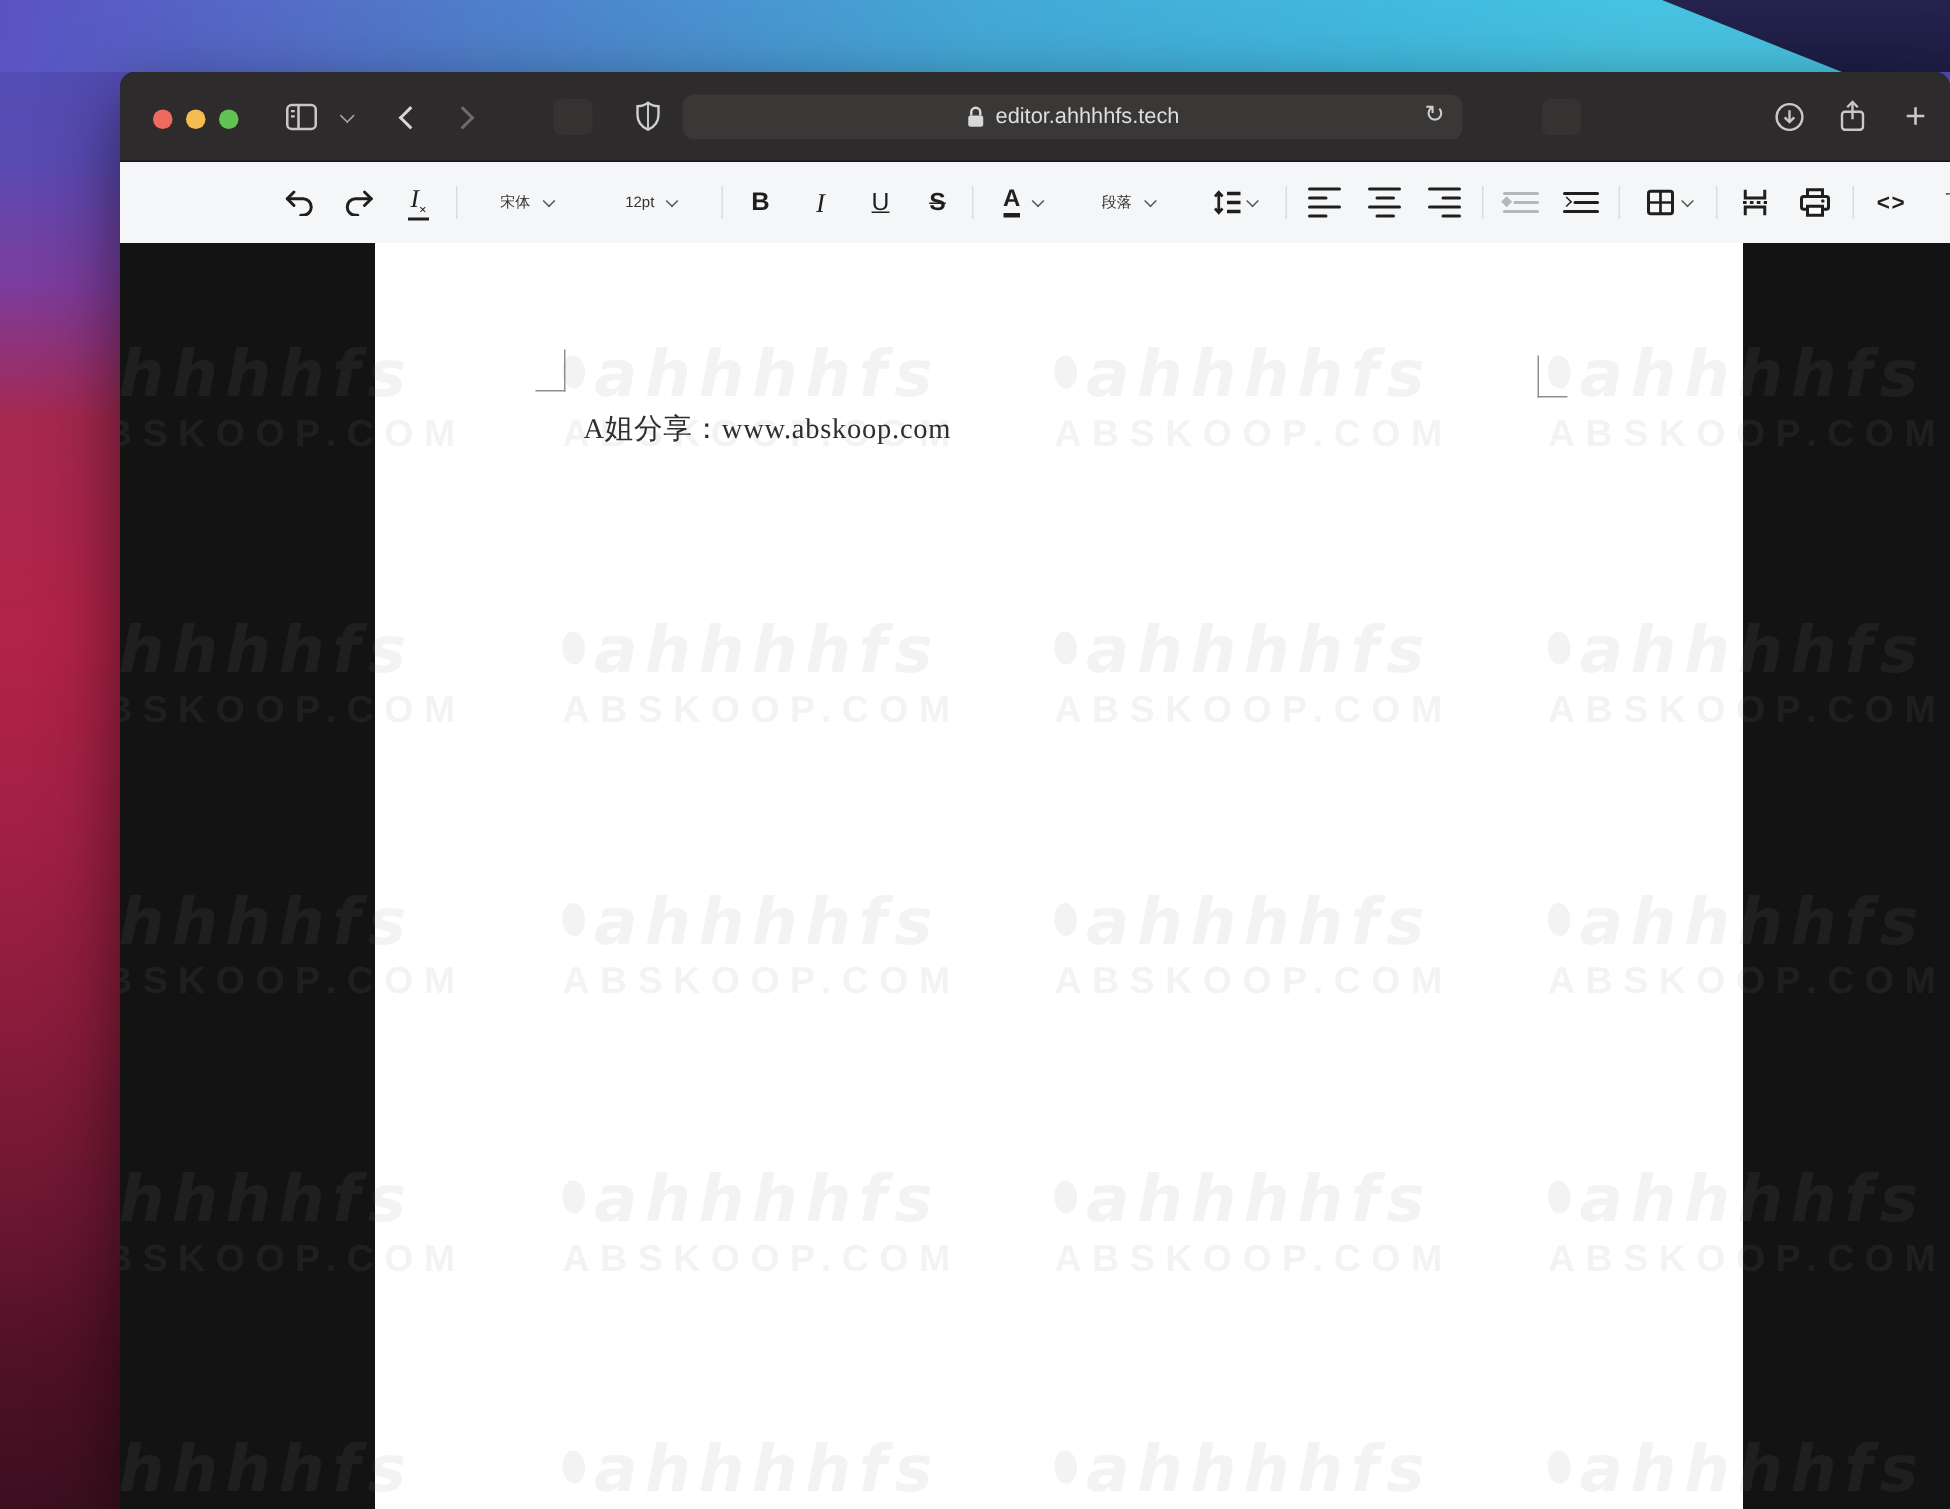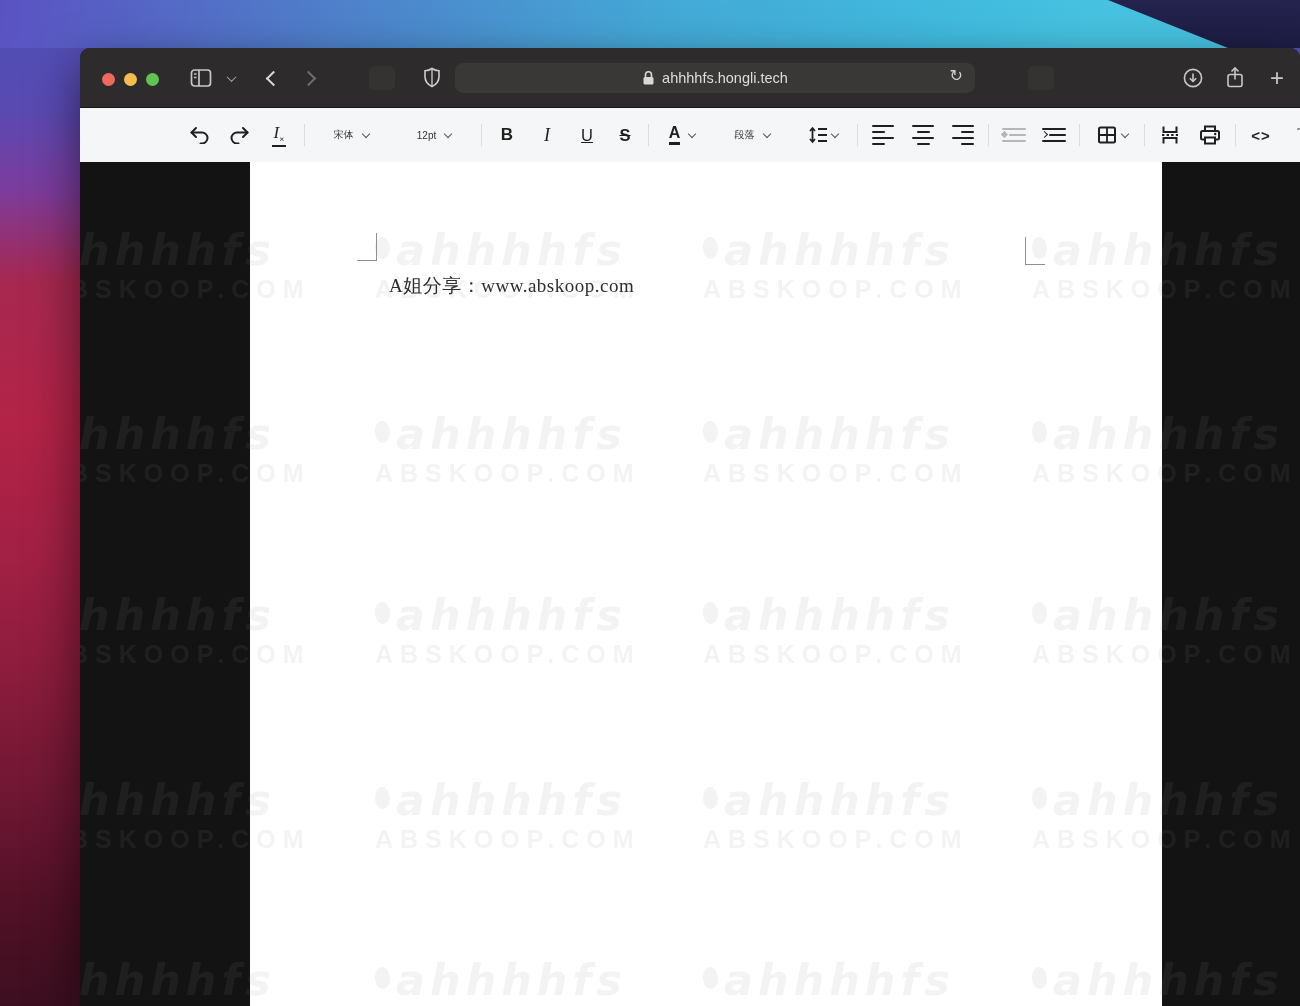--- a/index.html
+++ b/index.html
@@ -120,21 +120,21 @@
           <path d="M10 1.5 C12 3 14.8 3.8 17 3.8 V9.5 c0 5-3.2 8.3-7 10-3.8-1.7-7-5-7-10 V3.8 C5.2 3.8 8 3 10 1.5 Z" fill="none" stroke="#cfcfce" stroke-width="1.6"></path>
           <line x1="10" y1="1.8" x2="10" y2="19.2" stroke="#cfcfce" stroke-width="1.3"></line>
         </svg>
       </span>
 
       <div class="addressbar">
         <svg class="icon-svg" width="13" height="16" viewBox="0 0 13 16">
           <rect x="1.5" y="7" width="10" height="7.5" rx="1.5" fill="#d8d8d8"></rect>
           <path d="M3.5 7 V4.8 a3 3 0 0 1 6 0 V7" fill="none" stroke="#d8d8d8" stroke-width="1.6"></path>
         </svg>
-        <span>ahhhhfs.hongli.tech</span>
+        <span>editor.ahhhhfs.tech</span>
         <span class="addr-refresh">↻</span>
       </div>
 
       <span class="ghost-sq" style="left:948px;"></span>
 
       <span class="tbtn" style="left:1098px;width:30px;">
         <svg class="icon-svg" width="22" height="22" viewBox="0 0 22 22">
           <circle cx="11" cy="11" r="8.6" fill="none" stroke="#c9c8c7" stroke-width="1.6"></circle>
           <line x1="11" y1="6.5" x2="11" y2="14" stroke="#c9c8c7" stroke-width="1.6"></line>
           <path d="M7.8 11.2 L11 14.4 L14.2 11.2" fill="none" stroke="#c9c8c7" stroke-width="1.6"></path>

